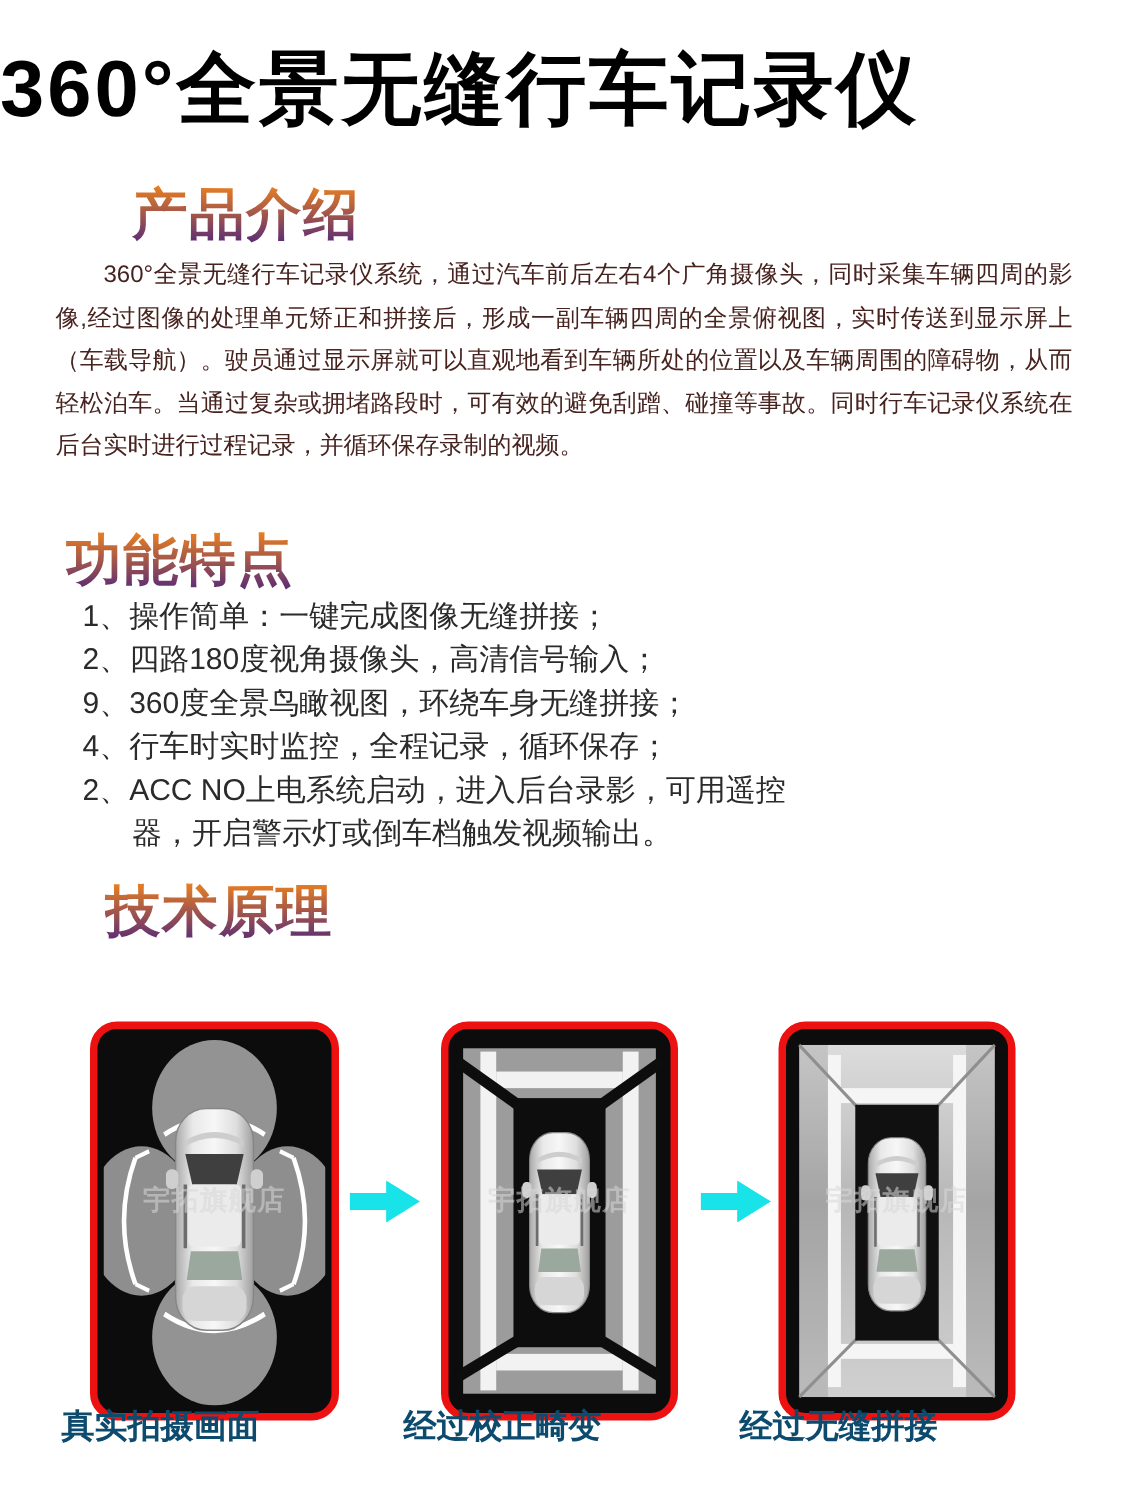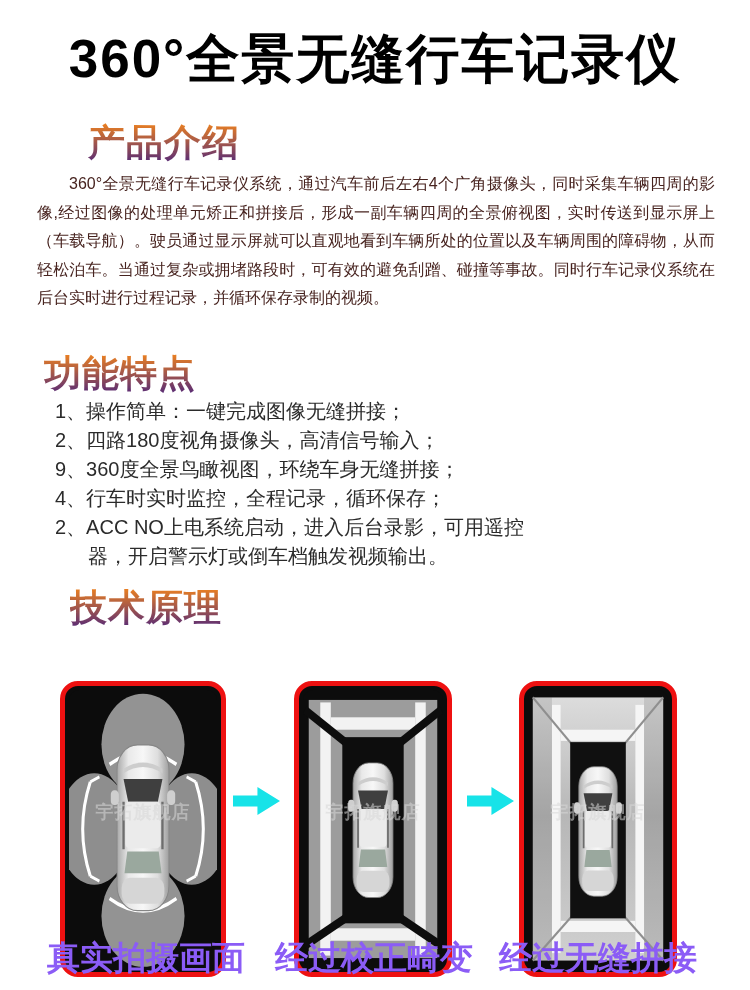--- a/index.html
+++ b/index.html
@@ -14,21 +14,21 @@
   html,body{background:#ffffff;}
   .page{
     position:relative;
     width:750px;height:990px;
     background:#ffffff;
     font-family:"Liberation Sans","DejaVu Sans",sans-serif;
     overflow:hidden;
   }
   .page-title{
     position:absolute;top:24px;left:0;width:750px;
-    text-align:center;
+    text-align:left;
     font-size:53px;font-weight:bold;color:#000;
     letter-spacing:2px;white-space:nowrap;
   }
   .grad-heading{
     position:absolute;left:44px;
     font-size:37px;font-weight:bold;letter-spacing:1px;
     background:linear-gradient(180deg,var(--heading-top) 8%,var(--heading-bottom) 92%);
     -webkit-background-clip:text;background-clip:text;
     color:transparent;
     white-space:nowrap;
@@ -41,21 +41,21 @@
     font-size:16px;line-height:28.5px;
     color:var(--intro-text);
     text-indent:2em;text-align:justify;
   }
   .feature-list{
     position:absolute;top:397px;left:55px;width:480px;
     font-size:20px;line-height:29px;color:var(--body-text);
   }
   .feature-item{padding-left:33px;text-indent:-33px;}
   .panel{
-    position:absolute;top:681px;height:296px;
+    position:absolute;top:681px;height:266px;
     background:#0c0c0c;
     border:5px solid var(--panel-border);
     border-radius:18px;
   }
   .panel-1{left:60px;width:166px;}
   .panel-2{left:294px;width:158px;}
   .panel-3{left:519px;width:158px;}
   .scene{
     position:absolute;inset:4px;border-radius:10px;overflow:hidden;
   }
@@ -70,22 +70,22 @@
   }
   .arrow{
     position:absolute;top:787px;width:47px;height:28px;
     background:var(--arrow);
     clip-path:polygon(0% 30%,52% 30%,52% 0%,100% 50%,52% 100%,52% 70%,0% 70%);
   }
   .arrow-1{left:233px;}
   .arrow-2{left:467px;}
   .caption{
     position:absolute;top:936px;width:210px;
-    text-align:center;
-    font-size:33px;font-weight:bold;color:#8b5cf6;
+    text-align:left;
+    font-size:22px;font-weight:bold;color:#0c4a6e;
     white-space:nowrap;
   }
   .cap-1{left:41px;}
   .cap-2{left:269px;}
   .cap-3{left:493px;}
   .hidden-defs{position:absolute;width:0;height:0;overflow:hidden;}
 </style>
 </head>
 <body>
 

